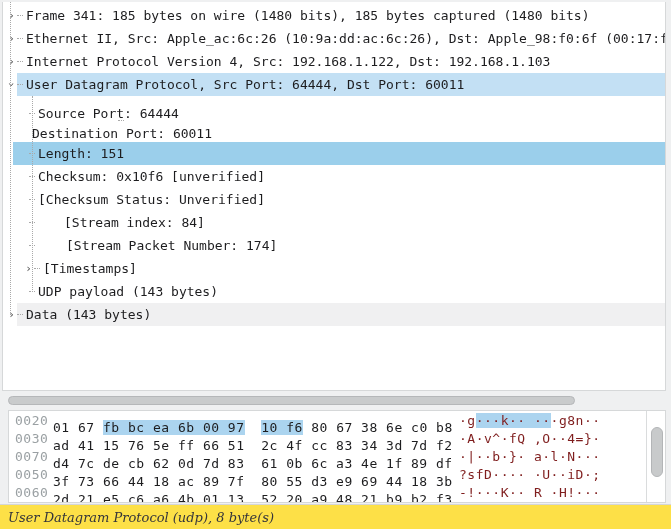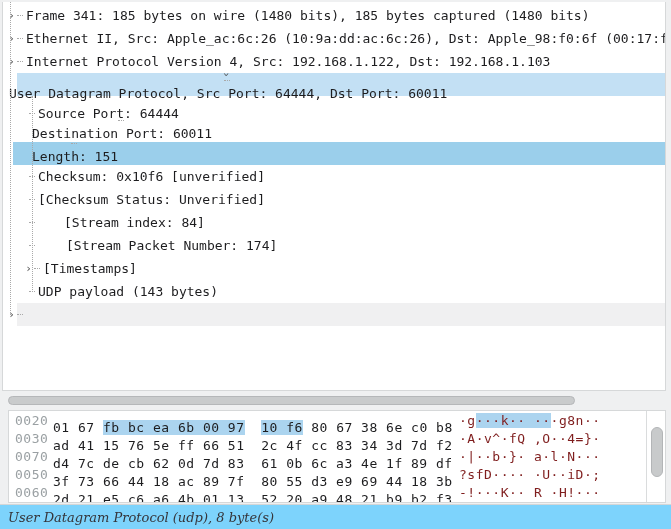--- a/index.html
+++ b/index.html
@@ -53,49 +53,49 @@
   #hex-rows { position: relative; padding-top: 1px; }
   .hex-row { position: relative; height: 18px; font-size: 13px; letter-spacing: 0.5px; white-space: pre; text-align: right; }
   .hex-off { position: absolute; left: 6px; top: 1px; color: #9aa0a3; }
   .hex-bytes { position: absolute; left: 44px; top: 8px; color: #1d1d1f; }
   .hex-ascii { position: absolute; left: 450px; top: 1px; color: #7f1d1d; }
   .hl { background: #abd4ef; }
 
   
   .status-bar {
     position: absolute; left: 0; top: 504px; width: 671px; height: 25px;
-    background: #7dd3fc; border-top: 1px solid #d4d6d7;
+    background: #fde047; border-top: 1px solid #d4d6d7;
     display: flex; align-items: center;
   }
   .status-text {
     font-family: "DejaVu Serif", "Liberation Serif", serif;
     font-style: italic; font-size: 13px; color: #35353a; padding-left: 8px;
   }
 </style>
 </head>
 <body>
 
 <div class="detail-pane">
   <div class="guide-v" style="left:7px; top:0; height:313px;"></div>
   <div class="guide-v" style="left:29px; top:94px; height:196px;"></div>
   <div id="tree-rows">
       <div class="tree-row"><div class="fg" style="margin-left: 3px;"><span class="chev">›</span><span class="stub"></span><span class="lbl">Frame 341: 185 bytes on wire (1480 bits), 185 bytes captured (1480 bits)</span></div></div>
       <div class="tree-row"><div class="fg" style="margin-left: 3px;"><span class="chev">›</span><span class="stub"></span><span class="lbl">Ethernet II, Src: Apple_ac:6c:26 (10:9a:dd:ac:6c:26), Dst: Apple_98:f0:6f (00:17:f</span></div></div>
       <div class="tree-row"><div class="fg" style="margin-left: 3px;"><span class="chev">›</span><span class="stub"></span><span class="lbl">Internet Protocol Version 4, Src: 192.168.1.122, Dst: 192.168.1.103</span></div></div>
-      <div class="tree-row"><div class="row-bg" style="background: rgb(195, 224, 244); left: 14px;"></div><div class="fg" style="margin-left: 3px; flex-direction: column;"><span class="chev open">›</span><span class="stub"></span><span class="lbl">User Datagram Protocol, Src Port: 64444, Dst Port: 60011</span></div></div>
+      <div class="tree-row"><div class="row-bg" style="background: rgb(195, 224, 244); left: 14px;"></div><div class="fg" style="margin-left: 3px;"><span class="chev open">›</span><span class="stub"></span><span class="lbl">User Datagram Protocol, Src Port: 64444, Dst Port: 60011</span></div></div>
       <div class="tree-row"><div class="fg" style="margin-left: 26px; margin-top: 12px;"><span class="stub"></span><span class="lbl">Source Port: 64444</span></div></div>
       <div class="tree-row"><div class="fg" style="margin-left: 26px; flex-direction: column;"><span class="stub"></span><span class="lbl">Destination Port: 60011</span></div></div>
-      <div class="tree-row"><div class="row-bg" style="background: rgb(155, 207, 235); left: 10px;"></div><div class="fg" style="margin-left: 26px; flex-direction: column;"><span class="stub"></span><span class="lbl">Length: 151</span></div></div>
+      <div class="tree-row"><div class="row-bg" style="background: rgb(155, 207, 235); left: 10px;"></div><div class="fg" style="margin-left: 26px;"><span class="stub"></span><span class="lbl">Length: 151</span></div></div>
       <div class="tree-row"><div class="fg" style="margin-left: 26px;"><span class="stub"></span><span class="lbl">Checksum: 0x10f6 [unverified]</span></div></div>
       <div class="tree-row"><div class="fg" style="margin-left: 26px;"><span class="stub"></span><span class="lbl">[Checksum Status: Unverified]</span></div></div>
       <div class="tree-row"><div class="fg" style="margin-left: 26px; gap: 26px;"><span class="stub"></span><span class="lbl">[Stream index: 84]</span></div></div>
       <div class="tree-row"><div class="fg" style="margin-left: 26px; gap: 28px;"><span class="stub"></span><span class="lbl">[Stream Packet Number: 174]</span></div></div>
       <div class="tree-row"><div class="fg" style="margin-left: 20px;"><span class="chev">›</span><span class="stub"></span><span class="lbl">[Timestamps]</span></div></div>
       <div class="tree-row"><div class="fg" style="margin-left: 26px;"><span class="stub"></span><span class="lbl">UDP payload (143 bytes)</span></div></div>
-      <div class="tree-row"><div class="row-bg" style="background: rgb(240, 240, 241); left: 14px;"></div><div class="fg" style="margin-left: 3px;"><span class="chev">›</span><span class="stub"></span></div></div>
+      <div class="tree-row"><div class="row-bg" style="background: rgb(240, 240, 241); left: 14px;"></div><div class="fg" style="margin-left: 3px;"><span class="chev">›</span><span class="stub"></span><span class="lbl">Data (143 bytes)</span></div></div>
     </div>
 </div>
 
 <div class="hscroll-thumb"></div>
 
 <div class="hex-pane">
   <div id="hex-rows">
       <div class="hex-row"><span class="hex-off">0020</span><span class="hex-bytes"><span>01 67 </span><span class="hl">fb bc ea 6b 00 97</span><span>  </span><span class="hl">10 f6</span><span> 80 67 38 6e c0 b8</span></span><span class="hex-ascii"><span>·g</span><span class="hl">···k·· ··</span><span>·g8n··</span></span></div>
       <div class="hex-row"><span class="hex-off">0030</span><span class="hex-bytes"><span>ad 41 15 76 5e ff 66 51  2c 4f cc 83 34 3d 7d f2</span></span><span class="hex-ascii"><span>·A·v^·fQ ,O··4=}·</span></span></div>
       <div class="hex-row"><span class="hex-off">0070</span><span class="hex-bytes"><span>d4 7c de cb 62 0d 7d 83  61 0b 6c a3 4e 1f 89 df</span></span><span class="hex-ascii"><span>·|··b·}· a·l·N···</span></span></div>

